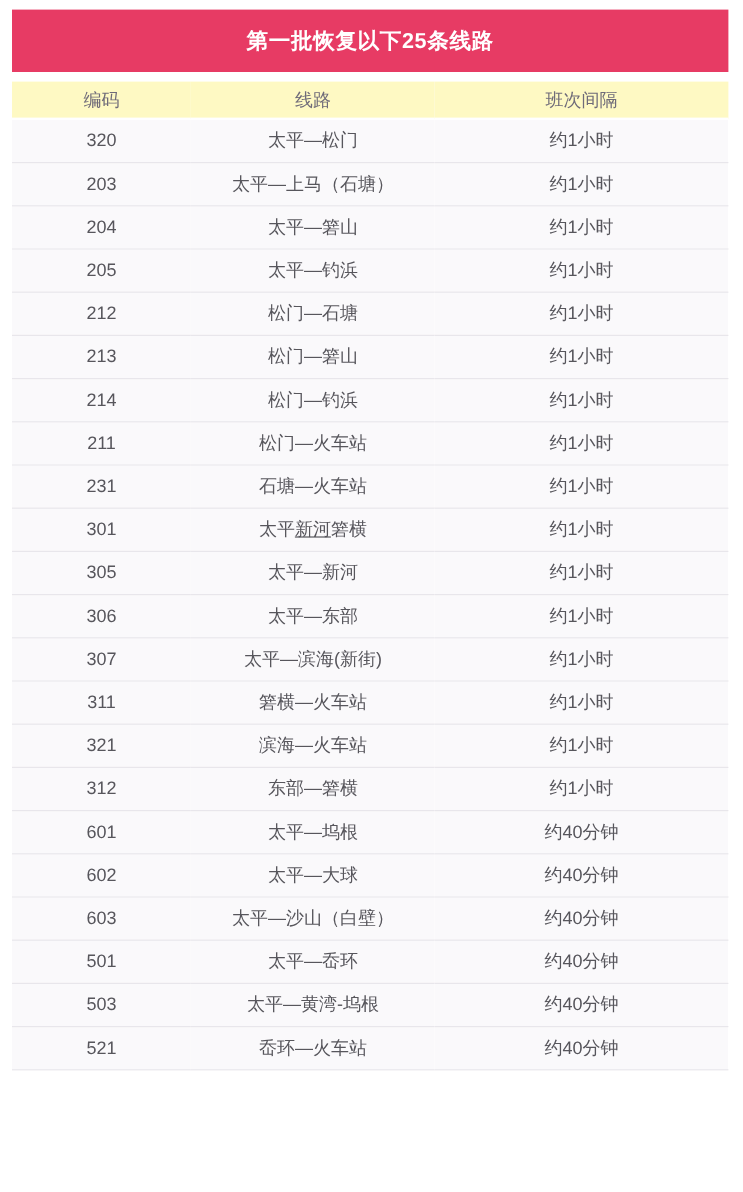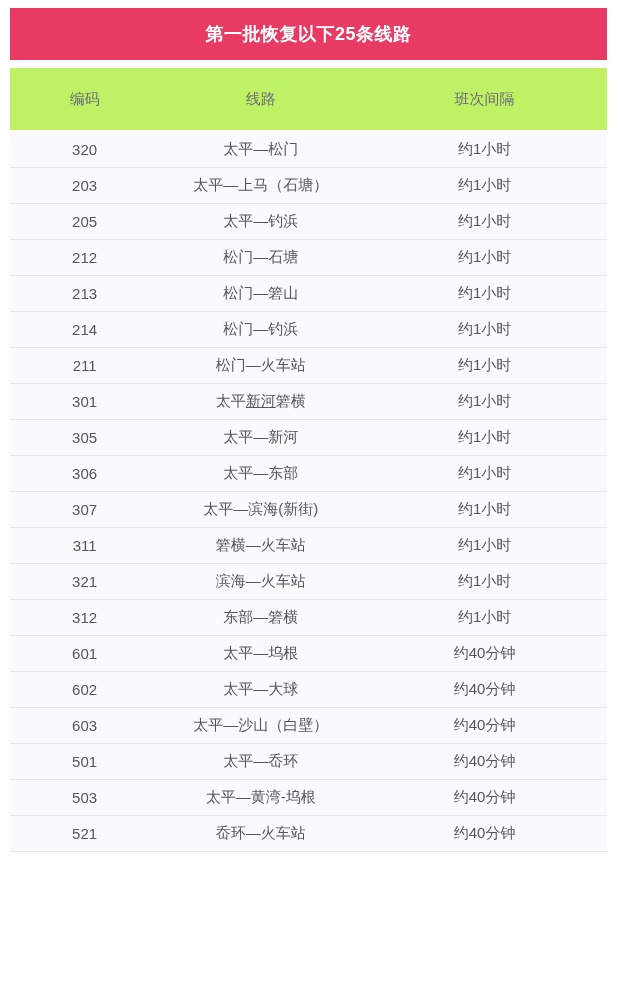--- a/index.html
+++ b/index.html
@@ -35,28 +35,28 @@
   }
   table.routes {
     width: 100%;
     border-collapse: collapse;
     table-layout: fixed;
   }
   table.routes col.c-code { width: 25%; }
   table.routes col.c-route { width: 34%; }
   table.routes col.c-interval { width: 41%; }
   table.routes thead th {
-    background: #bef264;
+    background: #fef9c3;
     color: #6f6b79;
     font-weight: normal;
     font-size: 15px;
     height: 30px;
     text-align: center;
     border-bottom: 2px solid #ffffff;
-    padding: 16px;
+    padding: 0;
   }
   table.routes tbody td {
     background: #faf9fb;
     color: #57565c;
     font-size: 15px;
     height: 35px;
     text-align: center;
     vertical-align: middle;
     border-bottom: 1px solid #e8e6eb;
     padding: 0;
@@ -95,20 +95,25 @@
             <td>320</td>
             <td>太平—松门</td>
             <td>约1小时</td>
           </tr>
           <tr>
             <td>203</td>
             <td>太平—上马（石塘）</td>
             <td>约1小时</td>
           </tr>
           <tr>
+            <td>204</td>
+            <td>太平—箬山</td>
+            <td>约1小时</td>
+          </tr>
+          <tr>
             <td>205</td>
             <td>太平—钓浜</td>
             <td>约1小时</td>
           </tr>
           <tr>
             <td>212</td>
             <td>松门—石塘</td>
             <td>约1小时</td>
           </tr>
           <tr>
@@ -120,20 +125,25 @@
             <td>214</td>
             <td>松门—钓浜</td>
             <td>约1小时</td>
           </tr>
           <tr>
             <td>211</td>
             <td>松门—火车站</td>
             <td>约1小时</td>
           </tr>
           <tr>
+            <td>231</td>
+            <td>石塘—火车站</td>
+            <td>约1小时</td>
+          </tr>
+          <tr>
             <td>301</td>
             <td>太平<u>新河</u>箬横</td>
             <td>约1小时</td>
           </tr>
           <tr>
             <td>305</td>
             <td>太平—新河</td>
             <td>约1小时</td>
           </tr>
           <tr>

